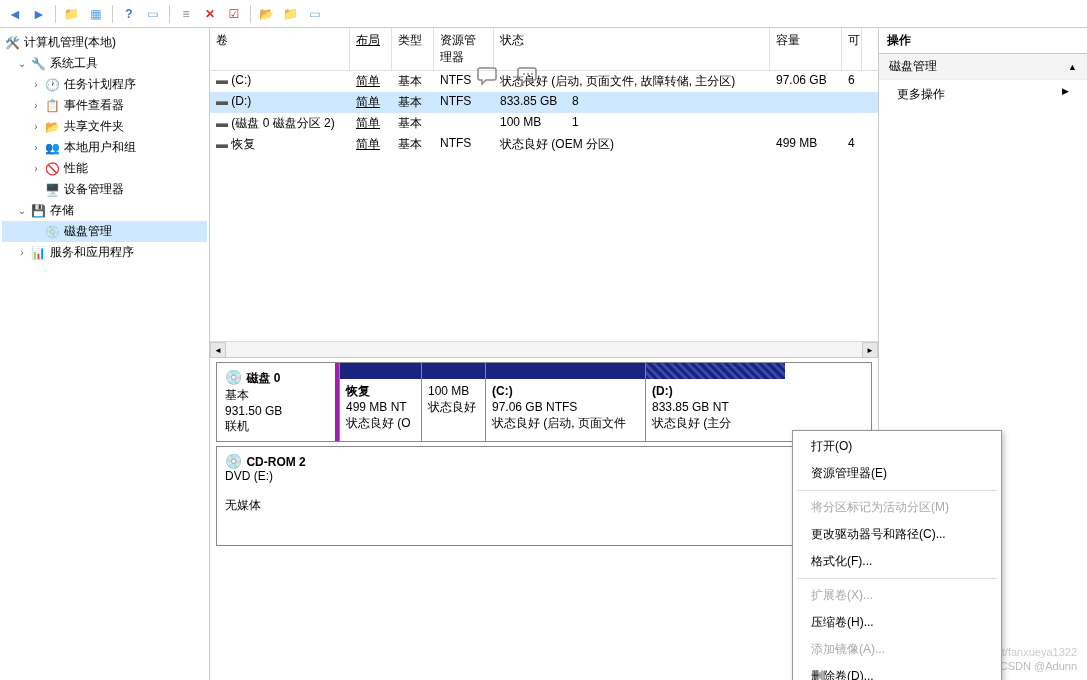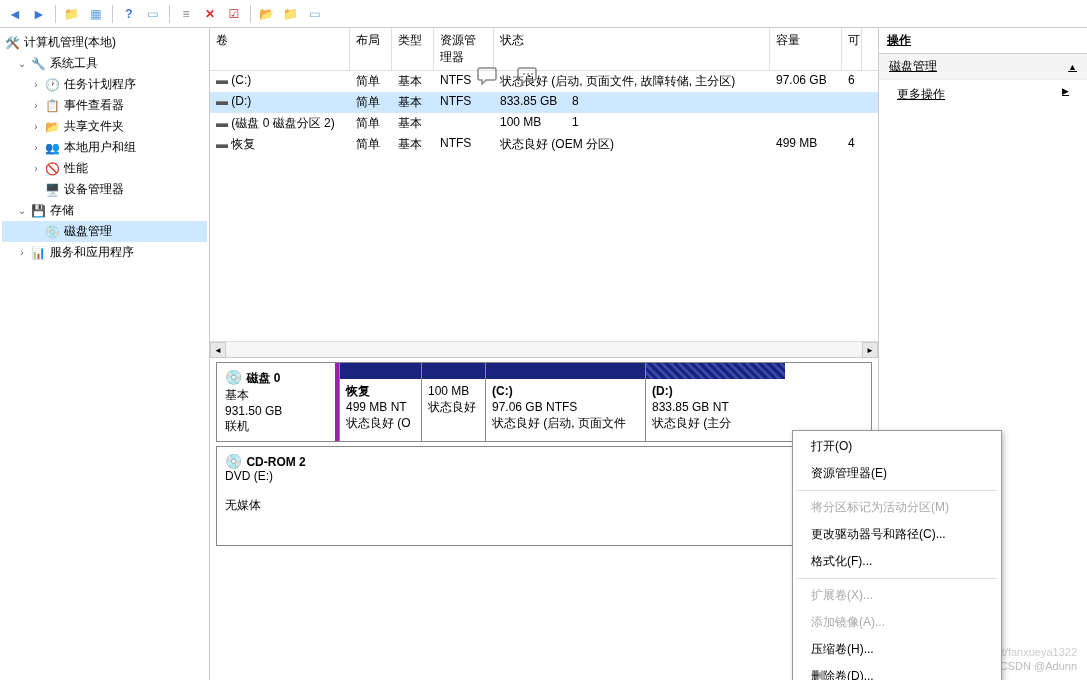--- a/index.html
+++ b/index.html
@@ -17,41 +17,41 @@
 .indent2 { padding-left: 28px; }
 .center { flex: 1; display: flex; flex-direction: column; border-right: 1px solid #ccc; }
 .vol-table { flex: 0 0 auto; height: 330px; display: flex; flex-direction: column; border-bottom: 1px solid #ccc; }
 .vol-head { display: flex; background: #fff; border-bottom: 1px solid #e0e0e0; }
 .vh { padding: 4px 6px; border-right: 1px solid #e0e0e0; font-weight: normal; text-align: left; background: #fff; }
 .vol-body { flex: 1; overflow: auto; }
 .vol-row { display: flex; padding: 1px 0; }
 .vol-row.sel { background: #cde8ff; }
 .vc { padding: 1px 6px; overflow: hidden; white-space: nowrap; }
 .c-vol { width: 140px; }
-.c-layout { width: 42px; }
+.c-layout { width: 42px; text-decoration: underline; }
 .c-type { width: 42px; }
 .c-fs { width: 60px; }
 .c-status { width: 276px; }
 .c-cap { width: 72px; text-align: left; }
 .c-extra { width: 20px; }
 .scroll-h { height: 16px; background: #f0f0f0; border-top: 1px solid #ddd; display: flex; }
 .scroll-btn { width: 16px; height: 16px; background: #e8e8e8; border: 1px solid #ccc; font-size: 8px; display: flex; align-items: center; justify-content: center; }
 .scroll-track { flex: 1; background: #f5f5f5; }
 .disk-panel { flex: 1; overflow: auto; padding: 0; }
 .disk-row { display: flex; border: 1px solid #888; margin: 4px 6px; }
 .disk-label { width: 122px; padding: 6px 8px; border-right: 4px solid #a21caf; }
 .disk-label .icon { font-size: 14px; margin-right: 4px; }
 .disk-label b { font-weight: bold; }
 .disk-parts { flex: 1; display: flex; }
 .part { border-left: 1px solid #888; padding: 0; position: relative; overflow: hidden; }
 .part-bar { height: 16px; background: #1a237e; }
 .part-bar.hatch { background: repeating-linear-gradient(45deg, #1a237e, #1a237e 3px, #3949ab 3px, #3949ab 6px); }
 .part-info { padding: 4px 6px; font-size: 12px; line-height: 1.35; }
 .part-info b { font-weight: bold; }
-.right-panel { width: 208px; display: flex; flex-direction: column; text-decoration: underline; }
+.right-panel { width: 208px; display: flex; flex-direction: column; }
 .rp-head { padding: 4px 8px; border-bottom: 1px solid #ccc; font-weight: bold; background: #fff;}
 .rp-section { padding: 4px 10px; border-bottom: 1px solid #eee; display: flex; justify-content: space-between; align-items: center; background: #f4f4f4;}
 .rp-item { padding: 6px 18px; cursor: default; display:flex; justify-content: space-between;}
 .context-menu { position: absolute; left: 792px; top: 430px; width: 210px; background: #fff; border: 1px solid #999; box-shadow: 2px 2px 6px rgba(0,0,0,0.25); z-index: 100; padding: 2px 0; }
 .cm-item { padding: 5px 18px; cursor: default; }
 .cm-item.disabled { color: #aaa; }
 .cm-sep { height: 1px; background: #ddd; margin: 3px 4px; }
 .watermark { position: absolute; right: 10px; bottom: 6px; color: #bbb; font-size: 11px; }
 .watermark2 { position: absolute; right: 10px; bottom: 22px; color: #ccc; font-size: 11px; }
 .overlay-icons { position: absolute; left: 475px; top: 65px; display: flex; gap: 14px; }
@@ -273,22 +273,22 @@
 
 <div class="context-menu" id="ctx">
     <div class="cm-item">打开(O)</div>
     <div class="cm-item">资源管理器(E)</div>
     <div class="cm-sep"></div>
     <div class="cm-item disabled">将分区标记为活动分区(M)</div>
     <div class="cm-item">更改驱动器号和路径(C)...</div>
     <div class="cm-item">格式化(F)...</div>
     <div class="cm-sep"></div>
     <div class="cm-item disabled">扩展卷(X)...</div>
+    <div class="cm-item">压缩卷(H)...</div>
     <div class="cm-item disabled">添加镜像(A)...</div>
-    <div class="cm-item">压缩卷(H)...</div>
     <div class="cm-item">删除卷(D)...</div>
   </div>
 
 <div class="overlay-icons">
   <div class="ov">
       <svg width="22" height="20" viewBox="0 0 22 20">
         <path d="M3 2h14a2 2 0 012 2v8a2 2 0 01-2 2H9l-4 4v-4H3a2 2 0 01-2-2V4a2 2 0 012-2z" fill="none" stroke="#888" stroke-width="1.5"></path>
       </svg>
     </div>
   <div class="ov">

